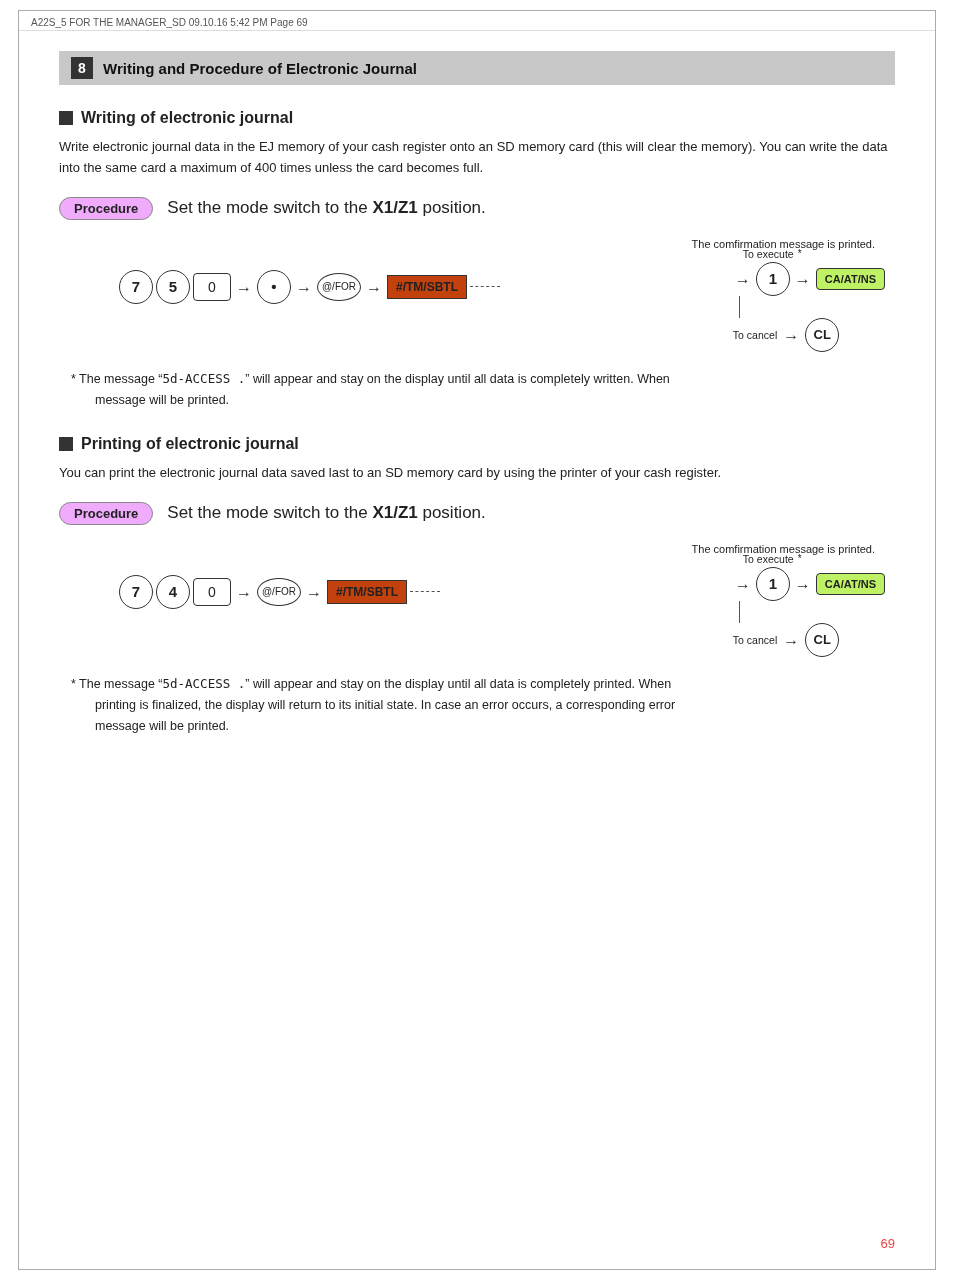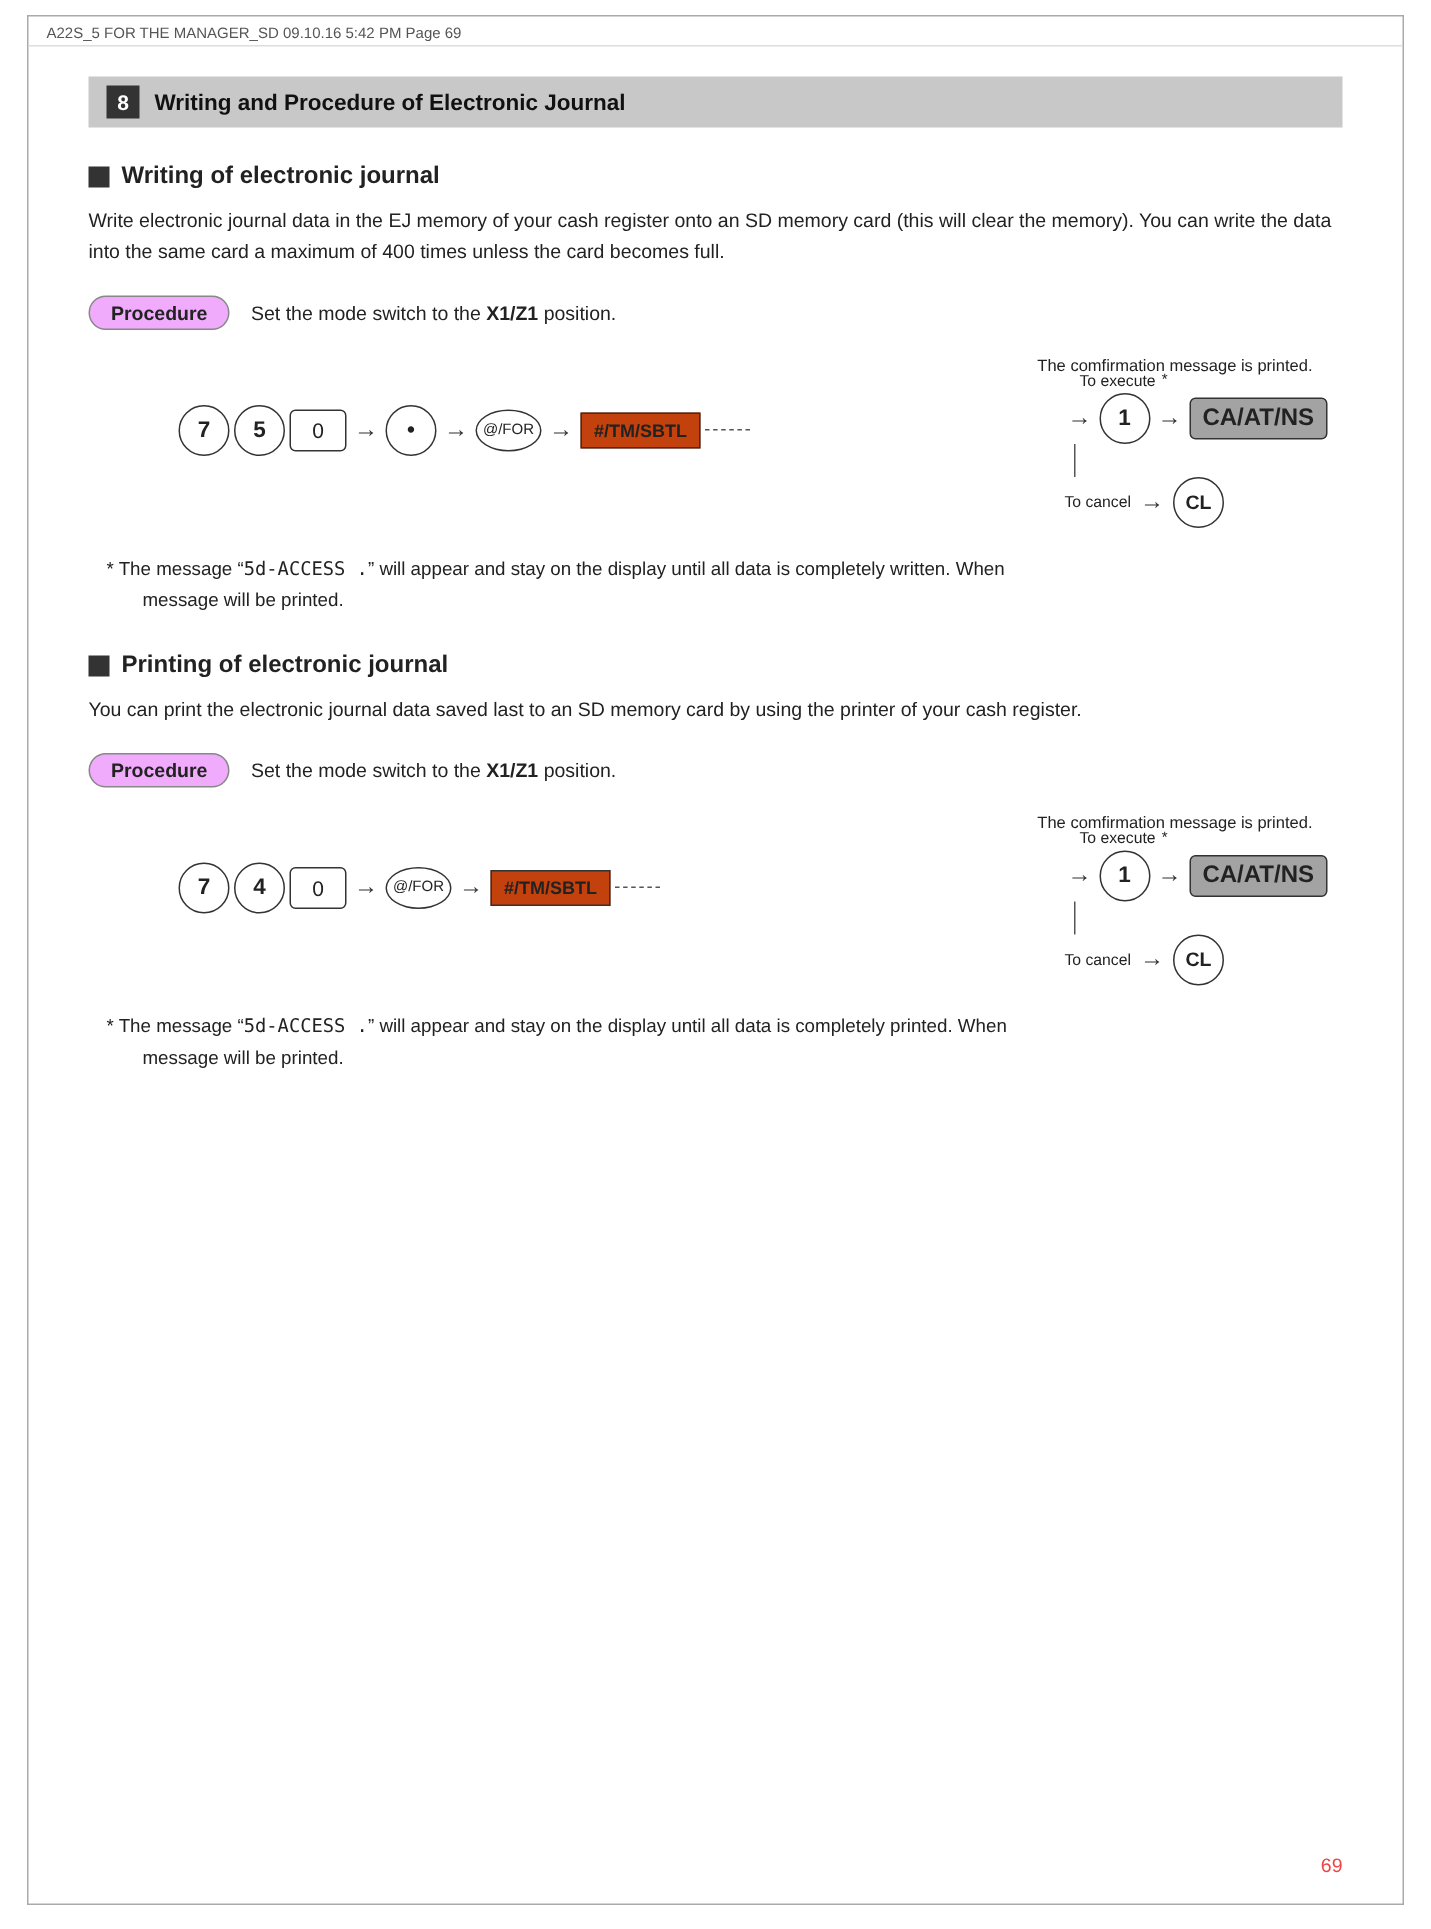--- a/index.html
+++ b/index.html
@@ -95,21 +95,21 @@
       border: 1.5px solid #888;
       border-radius: 14px;
       padding: 3px 14px;
       font-size: 13px;
       font-weight: bold;
       color: #222;
       background: #f0abfc;
       white-space: nowrap;
     }
     .procedure-text {
-      font-size: 13px;
+      font-size: 17px;
     }
     .procedure-text b {
       font-weight: bold;
     }
 
     .flow-circle {
       border: 1.5px solid #333;
       border-radius: 50%;
       width: 34px;
       height: 34px;
@@ -139,23 +139,23 @@
       font-size: 12px;
       font-weight: bold;
       background: #c2410c;
       white-space: nowrap;
       flex-shrink: 0;
     }
     .flow-rect-rounded {
       border: 1.5px solid #333;
       border-radius: 4px;
       padding: 4px 8px;
-      font-size: 16px;
-      font-weight: bold;
-      background: #a3a3a3;
+      font-size: 11px;
+      font-weight: bold;
+      background: #bef264;
       white-space: nowrap;
       flex-shrink: 0;
     }
     .arrow {
       font-size: 16px;
       color: #333;
       flex-shrink: 0;
       margin: 0 2px;
     }
 
@@ -333,20 +333,21 @@
             <div class="arrow">→</div>
             <div class="flow-circle" style="font-size:13px;">CL</div>
           </div>
         </div>
       </div>
 
       <div class="footnote">
         <div>
           <span>* The message “</span><span style="font-family: monospace; font-size: 12.5px;">5d-ACCESS .</span><span>” will appear and stay on the display until all data is completely printed. When</span>
         </div>
+        <div class="footnote-indent">printing is finalized, the display will return to its initial state. In case an error occurs, a corresponding error</div>
         <div class="footnote-indent">message will be printed.</div>
       </div>
     </div>
 
   </div>
 
   <div class="page-num">69</div>
 </div>
 
 </body></html>

